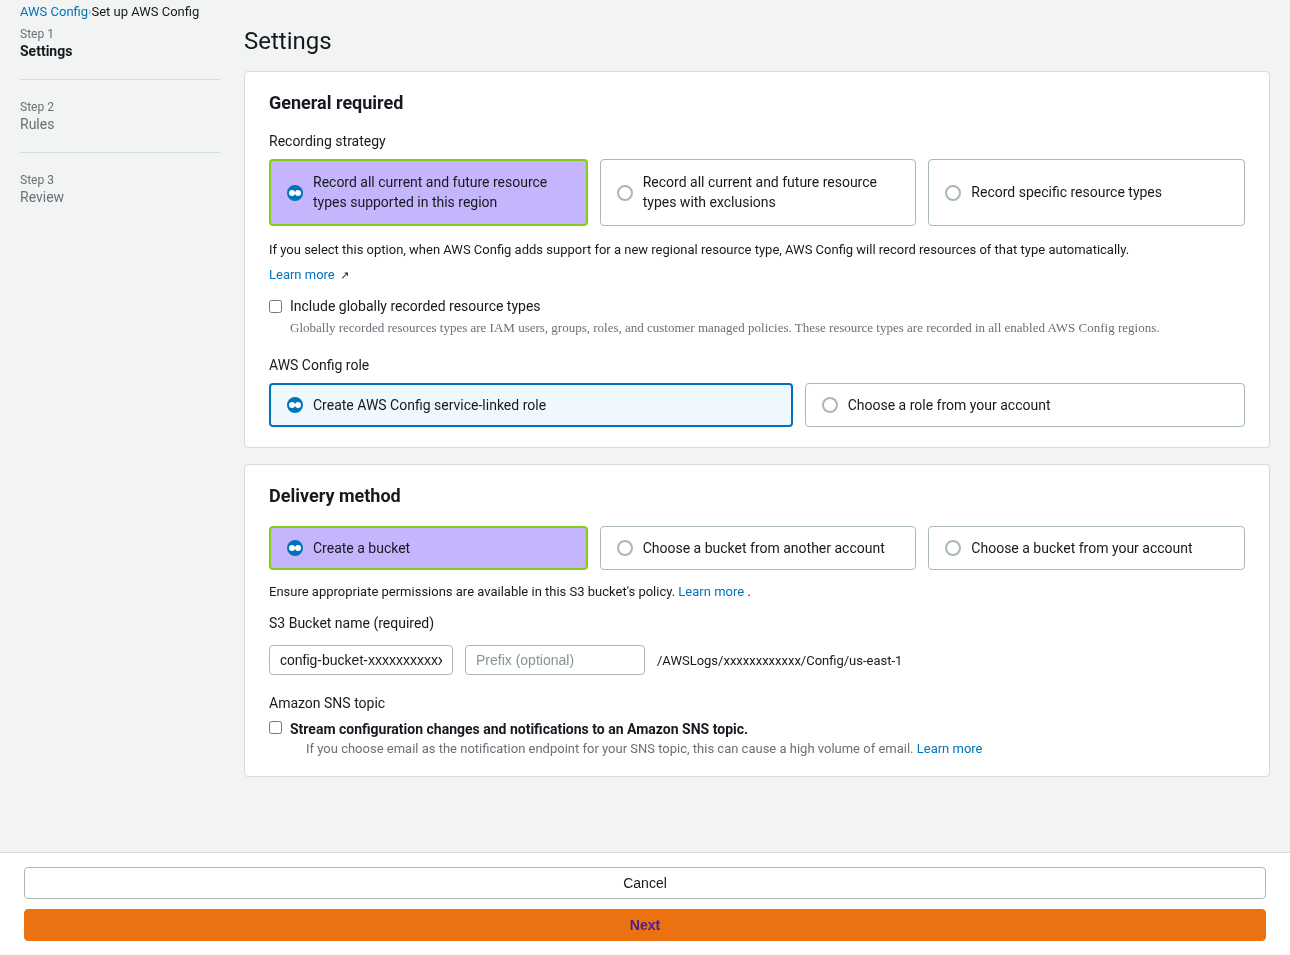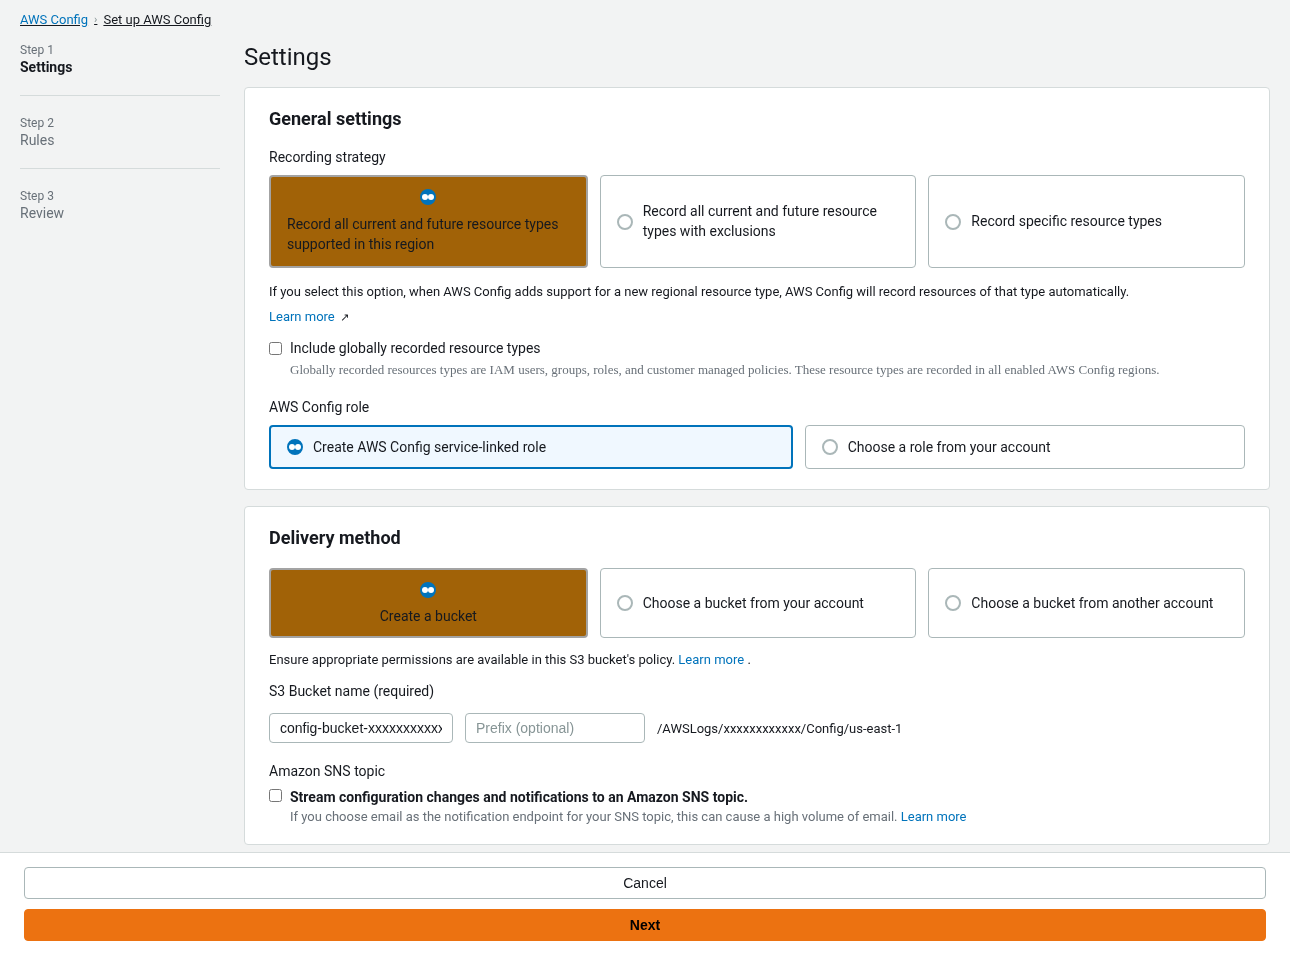--- a/index.html
+++ b/index.html
@@ -6,24 +6,22 @@
     body {
       font-family: -apple-system, BlinkMacSystemFont, "Segoe UI", Roboto, sans-serif;
       font-size: 14px;
       background: #f2f3f3;
       color: #16191f;
       min-height: 955px;
     }
     .breadcrumb {
       display: flex;
       align-items: center;
-      padding: 12px 20px;
-      font-size: 13px;
-      gap: 6px;
-      text-decoration: underline;
+      padding: 4px 20px;
+      font-size: 13px;
     }
     .breadcrumb a {
       color: #0073bb;
       text-decoration: none;
     }
     .breadcrumb-sep { color: #879596; font-size: 11px; }
     .breadcrumb-current { color: #16191f; }
 
     .layout {
       display: flex;
@@ -105,23 +103,22 @@
       border-radius: 4px;
       padding: 12px 16px;
       cursor: pointer;
       flex: 1;
       gap: 10px;
       background: #fff;
       font-size: 14px;
       color: #16191f;
     }
     .radio-option.selected {
-      border: 2px solid #a3a3a3;
-      background: #a16207;
-      flex-direction: column;
+      border: 2px solid #84cc16;
+      background: #c4b5fd;
     }
     .radio-option .radio-circle {
       width: 16px;
       height: 16px;
       border-radius: 50%;
       border: 2px solid #aab7b8;
       flex-shrink: 0;
       display: flex;
       align-items: center;
       justify-content: center;
@@ -261,20 +258,21 @@
     }
     .sns-label {
       font-size: 14px;
       font-weight: 700;
       color: #16191f;
     }
     .sns-desc {
       font-size: 13px;
       color: #687078;
       margin-top: 4px;
+      margin-left: 16px;
     }
 
     .footer {
       position: fixed;
       bottom: 0;
       right: 0;
       left: 0;
       background: #fff;
       border-top: 1px solid #d5dbdb;
       padding: 14px 24px;
@@ -293,21 +291,21 @@
       color: #16191f;
       cursor: pointer;
     }
     .btn-next {
       background: #ec7211;
       border: 1px solid #ec7211;
       border-radius: 4px;
       padding: 7px 20px;
       font-size: 14px;
       font-weight: 700;
-      color: #000000;
+      color: #4c1d95;
       cursor: pointer;
     }
   </style>
 </head>
 <body>
 
 <div class="breadcrumb">
   <a href="#">AWS Config</a>
   <span class="breadcrumb-sep">›</span>
   <span class="breadcrumb-current">Set up AWS Config</span>
@@ -327,21 +325,21 @@
     <div class="sidebar-step">
       <div class="sidebar-step-num">Step 3</div>
       <div class="sidebar-step-label inactive">Review</div>
     </div>
   </div>
 
   <div class="main">
     <h1 class="page-title">Settings</h1>
 
     <div class="card">
-      <div class="card-title">General settings</div>
+      <div class="card-title">General required</div>
 
       <div class="section-label">Recording strategy</div>
 
       <div class="radio-group">
         <div class="radio-option selected">
           <div class="radio-circle">
             <div style="width:6px;height:6px;border-radius:50%;background:#fff;"></div>
           </div>
           <span class="radio-text">Record all current and future resource types supported in this region</span>
         </div>
@@ -392,25 +390,25 @@
 
       <div class="radio-group">
         <div class="radio-option selected" style="flex:1;">
           <div class="radio-circle">
             <div style="width:6px;height:6px;border-radius:50%;background:#fff;"></div>
           </div>
           <span>Create a bucket</span>
         </div>
         <div class="radio-option" style="flex:1;">
           <div class="radio-circle"></div>
-          <span>Choose a bucket from your account</span>
+          <span>Choose a bucket from another account</span>
         </div>
         <div class="radio-option" style="flex:1;">
           <div class="radio-circle"></div>
-          <span>Choose a bucket from another account</span>
+          <span>Choose a bucket from your account</span>
         </div>
       </div>
 
       <div class="ensure-text">
         <span>Ensure appropriate permissions are available in this S3 bucket's policy.</span>
         <a href="#" class="learn-more-link">Learn more</a>
         <span> .</span>
       </div>
 
       <div style="margin-top:16px;">

